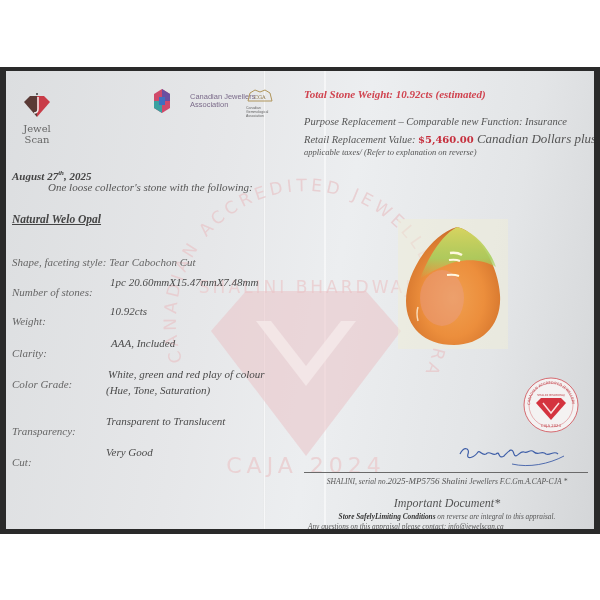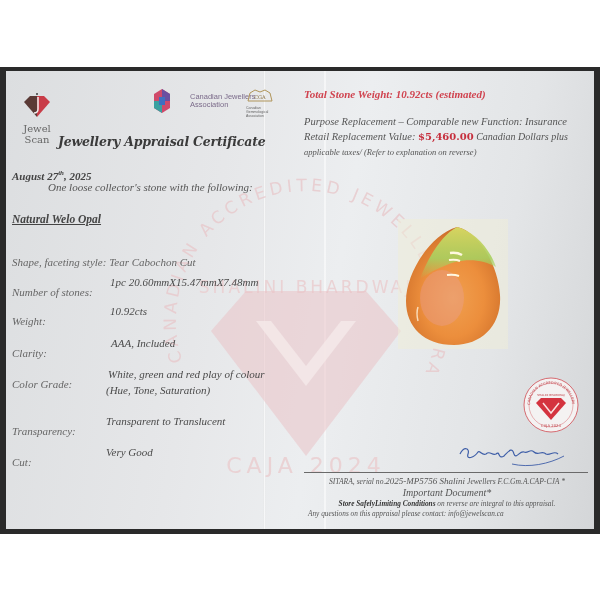--- a/index.html
+++ b/index.html
@@ -45,33 +45,33 @@
     .stone-name { position: absolute; top: 142px; font-size: 11.5px; font-weight: bold; text-decoration: underline; color: #444; }
     .row { position: absolute; font-size: 11px; color: #5a5a5a; width: 300px; }
     .row .lbl { position: absolute; left: 0; color: #666; margin-top: 10px; }
     .row .val { position: absolute; color: #4a4a4a; white-space: nowrap; }
     
     .right-text { position: absolute; left: 298px; top: 0; width: 290px; font-family: "Liberation Serif", serif; font-style: italic; }
     .total-weight { position: absolute; top: 17px; font-size: 11px; font-weight: bold; color: #d0434f; white-space: nowrap; }
     .purpose { position: absolute; top: 45px; font-size: 10.5px; color: #555; white-space: nowrap; }
     .retail { position: absolute; top: 60px; font-size: 10.5px; color: #555; white-space: nowrap; }
     .retail .price { font-size: 10px; font-weight: bold; color: #c62f3d; font-style: normal; font-family: "DejaVu Serif", serif; }
-    .retail .small { font-size: 10px; }
+    .retail .small { font-size: 13px; }
     .taxes { position: absolute; top: 76px; font-size: 8.5px; color: #555; white-space: nowrap; }
     .photo-bg { position: absolute; left: 392px; top: 148px; width: 110px; height: 130px; background: #efedd8; opacity: 0.55; }
     .opal {
       position: absolute; left: 396px; top: 152px; width: 102px; height: 125px;
     }
     .seal { position: absolute; left: 516px; top: 305px; width: 58px; height: 58px; }
     .signature { position: absolute; left: 448px; top: 363px; width: 120px; height: 36px; }
     .sig-line { position: absolute; left: 298px; top: 401px; width: 284px; height: 1px; background: #6a6a6a; }
     .footer { position: absolute; left: 298px; top: 405px; width: 286px; text-align: center; font-family: "Liberation Serif", serif; font-style: italic; color: #555; }
     .footer .l1 { font-size: 7.6px; white-space: nowrap; }
     .footer .l1 .big { font-size: 9px; }
-    .footer .l2 { font-size: 10px; margin-top: 1px; }
+    .footer .l2 { font-size: 12px; margin-top: 10px; }
     .footer .l3 { font-size: 7.3px; white-space: nowrap; margin-top: 1px; }
     .footer .l3 b { color: #333; }
     .footer .l4 { font-size: 7.3px; white-space: nowrap; text-align: left; margin-top: 1px; margin-left: 4px; }
   </style>
 </head>
 <body>
 
 <div class="frame">
   <div class="paper">
     <div class="fold"></div>
@@ -120,21 +120,20 @@
         <path d="M2 13 L4 5 L9 2 L14 4 L19 2 L24 5 L26 13 Z" fill="none" stroke="#b0955a" stroke-width="1"></path>
         <text x="14" y="11" text-anchor="middle" font-family="DejaVu Serif, serif" font-size="5" fill="#8a7040">CGA</text>
       </svg>
       <div class="txt">
         <div>Canadian</div>
         <div>Gemmological</div>
         <div>Association</div>
       </div>
     </div>
 
-    <div class="cert-title">Jewellery Appraisal Certificate</div>
 
     <div class="left-text">
       <div class="date"><span>August 27</span><sup>th</sup><span>, 2025</span></div>
       <div class="intro">One loose collector's stone with the following:</div>
       <div class="stone-name">Natural Welo Opal</div>
       <div class="row" style="top:175px;">
           <span class="lbl">Shape, faceting style: Tear Cabochon Cut</span>
         </div>
 
       <div class="row" style="top:205px;">
@@ -216,19 +215,19 @@
 
     <div class="signature">
       <svg viewBox="0 0 120 36" width="120" height="36">
         <path d="M6 20 C10 12 16 14 14 20 C12 26 20 24 24 18 C26 16 28 22 32 20 C36 16 38 22 42 20 C46 16 44 26 50 22 C54 18 58 12 60 20 C62 26 66 16 70 18 C74 20 76 14 80 18 C84 22 88 16 92 20 C96 22 100 16 104 20" stroke="#3f5fa8" stroke-width="1.2" fill="none"></path>
         <path d="M58 30 C75 34 95 30 110 22" stroke="#3f5fa8" stroke-width="0.9" fill="none"></path>
       </svg>
     </div>
     <div class="sig-line"></div>
 
     <div class="footer">
-      <div class="l1"><span>SITARA, serial no.</span><span class="big">2025-MP5756</span><span class="big"> Shalini</span><span> Jewellers F.C.Gm.A.CAP-CJA *</span></div>
+      <div class="l1"><span>SHALINI, serial no.</span><span class="big">2025-MP5756</span><span class="big"> Shalini</span><span> Jewellers F.C.Gm.A.CAP-CJA *</span></div>
       <div class="l2">Important Document*</div>
       <div class="l3"><b>Store Safely</b><b>Limiting Conditions</b><span> on reverse are integral to this appraisal.</span></div>
       <div class="l4">Any questions on this appraisal please contact: info@jewelscan.ca</div>
     </div>
   </div>
 </div>
 
 </body></html>

